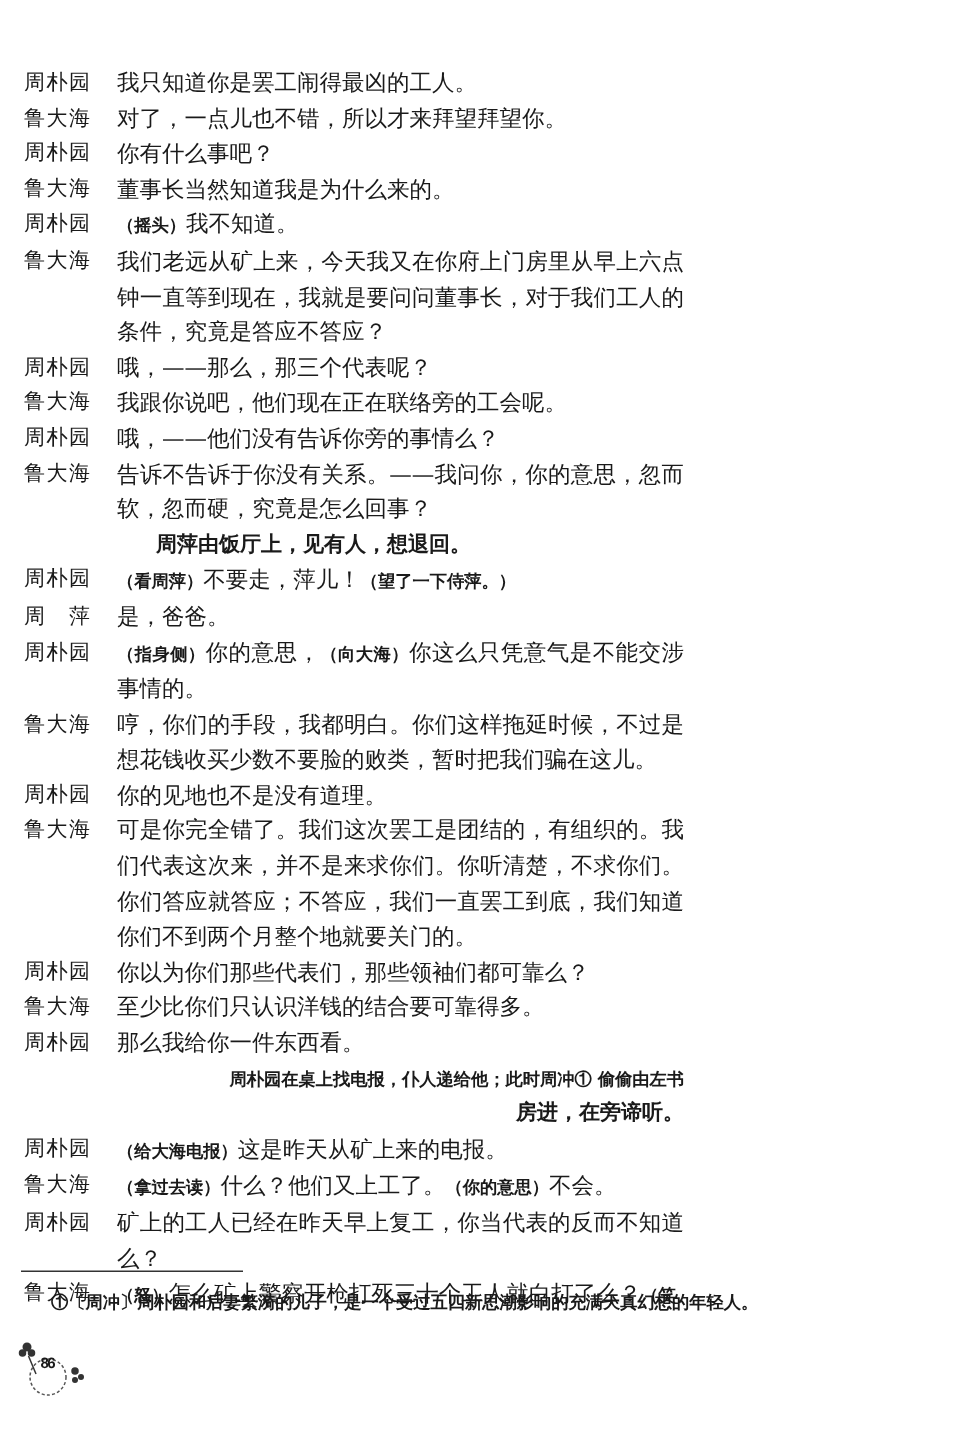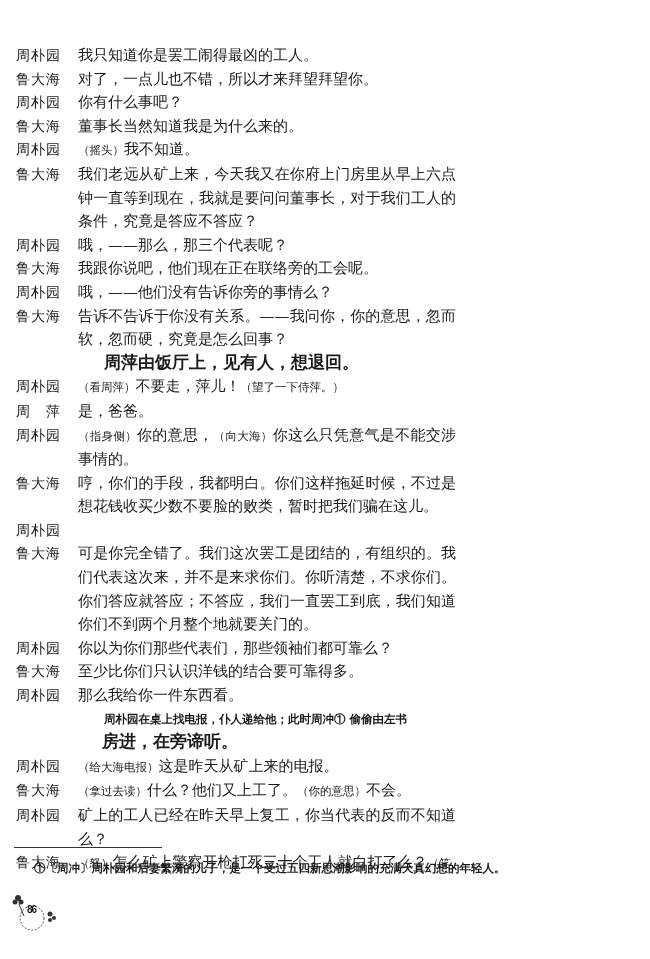--- a/index.html
+++ b/index.html
@@ -3,24 +3,24 @@
 <meta charset="utf-8">
 <style>
   html, body { margin: 0; padding: 0; background: #ffffff; }
   body { width: 650px; height: 959px; position: relative; overflow: hidden;
          font-family: "DejaVu Serif", "Liberation Serif", serif; color: #1a1a1a; }
   .page { position: absolute; left: 0; top: 0; width: 650px; height: 959px; }
   .dialogue { position: absolute; left: 16px; top: 44px; width: 440px; }
   .row { display: flex; align-items: flex-start; }
   .speaker { width: 62px; flex: 0 0 62px; font-size: 14px; line-height: 23.6px; letter-spacing: 1px; white-space: nowrap; }
   .speech { flex: 1; font-size: 15px; line-height: 23.6px; text-align: justify; }
-  .paren { font-size: 11.5px; font-weight: normal; }
-  .stage { font-size: 17px; font-weight: bold; line-height: 23.6px; padding-left: 88px; font-family: Liberation Mono, monospace; }
+  .paren { font-size: 11.5px; font-weight: bold; }
+  .stage { font-size: 14px; font-weight: bold; line-height: 23.6px; padding-left: 88px; }
   .stage.wrap { padding-left: 0; margin-left: 24px; }
-  .stage-block { padding-left: 62px; }
+  .stage-block { padding-left: 62px; text-align: right; }
   .stage-block .first { text-indent: 26px; display: block; font-size: 11.5px; font-weight: bold; line-height: 23.6px; }
   .rule { position: absolute; left: 14px; top: 847px; width: 148px; height: 0; border-top: 1px solid #333; }
   .footnote { position: absolute; left: 34px; top: 861px; font-size: 11.5px; font-weight: bold; white-space: nowrap; }
   .page-num-wrap { position: absolute; left: 10px; top: 892px; width: 50px; height: 44px; }
   .page-num-wrap svg { position: absolute; left: 0; top: 0; }
   .page-num { position: absolute; left: 17px; top: 12px; font-family: "Liberation Sans", sans-serif; font-weight: bold; font-size: 10px; letter-spacing: -1px; }
 </style>
 </head>
 <body>
 
@@ -81,20 +81,21 @@
     <div class="row">
       <span class="speaker">周朴园</span>
       <span class="speech"><span class="paren">（指身侧）</span><span>你的意思，</span><span class="paren">（向大海）</span><span>你这么只凭意气是不能交涉事情的。</span></span>
     </div>
     <div class="row">
       <span class="speaker">鲁大海</span>
       <span class="speech">哼，你们的手段，我都明白。你们这样拖延时候，不过是想花钱收买少数不要脸的败类，暂时把我们骗在这儿。</span>
     </div>
     <div class="row">
       <span class="speaker">周朴园</span>
+      <span class="speech">你的见地也不是没有道理。</span>
     </div>
     <div class="row">
       <span class="speaker">鲁大海</span>
       <span class="speech">可是你完全错了。我们这次罢工是团结的，有组织的。我们代表这次来，并不是来求你们。你听清楚，不求你们。你们答应就答应；不答应，我们一直罢工到底，我们知道你们不到两个月整个地就要关门的。</span>
     </div>
     <div class="row">
       <span class="speaker">周朴园</span>
       <span class="speech">你以为你们那些代表们，那些领袖们都可靠么？</span>
     </div>
     <div class="row">

